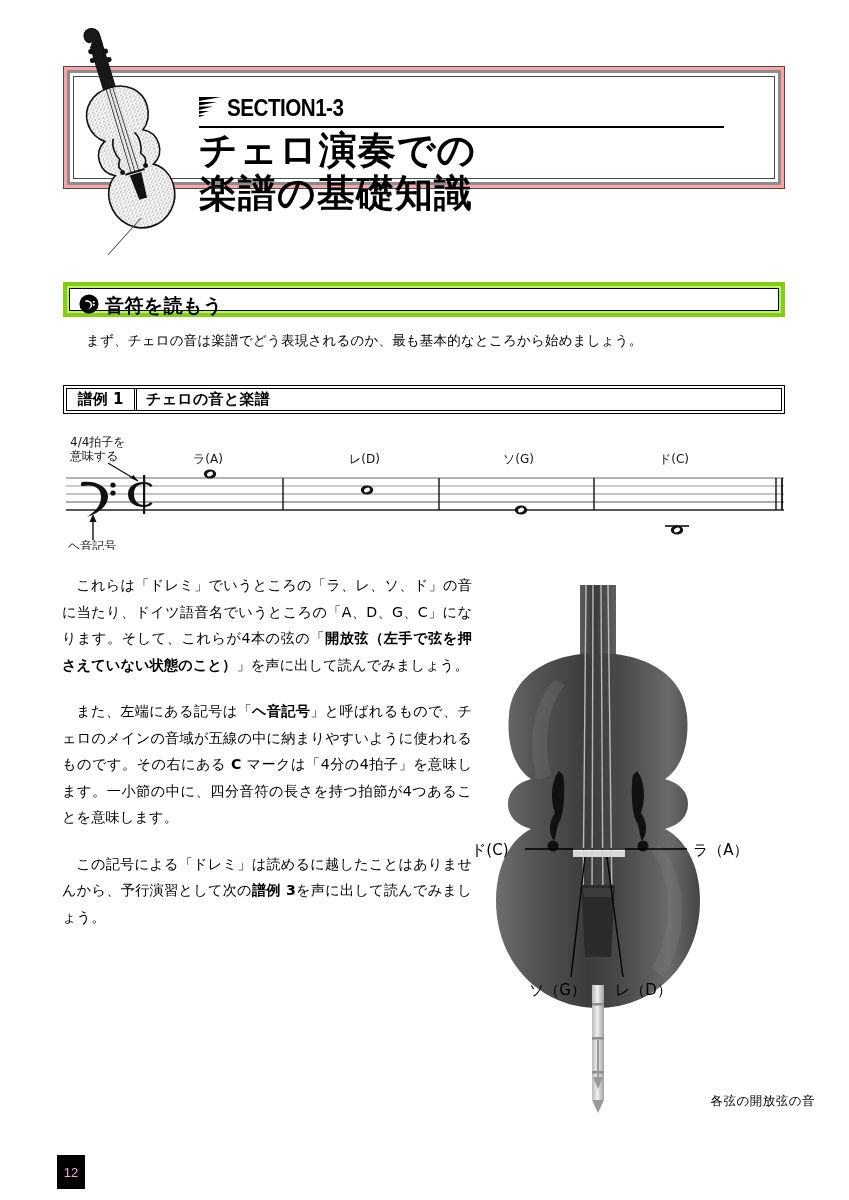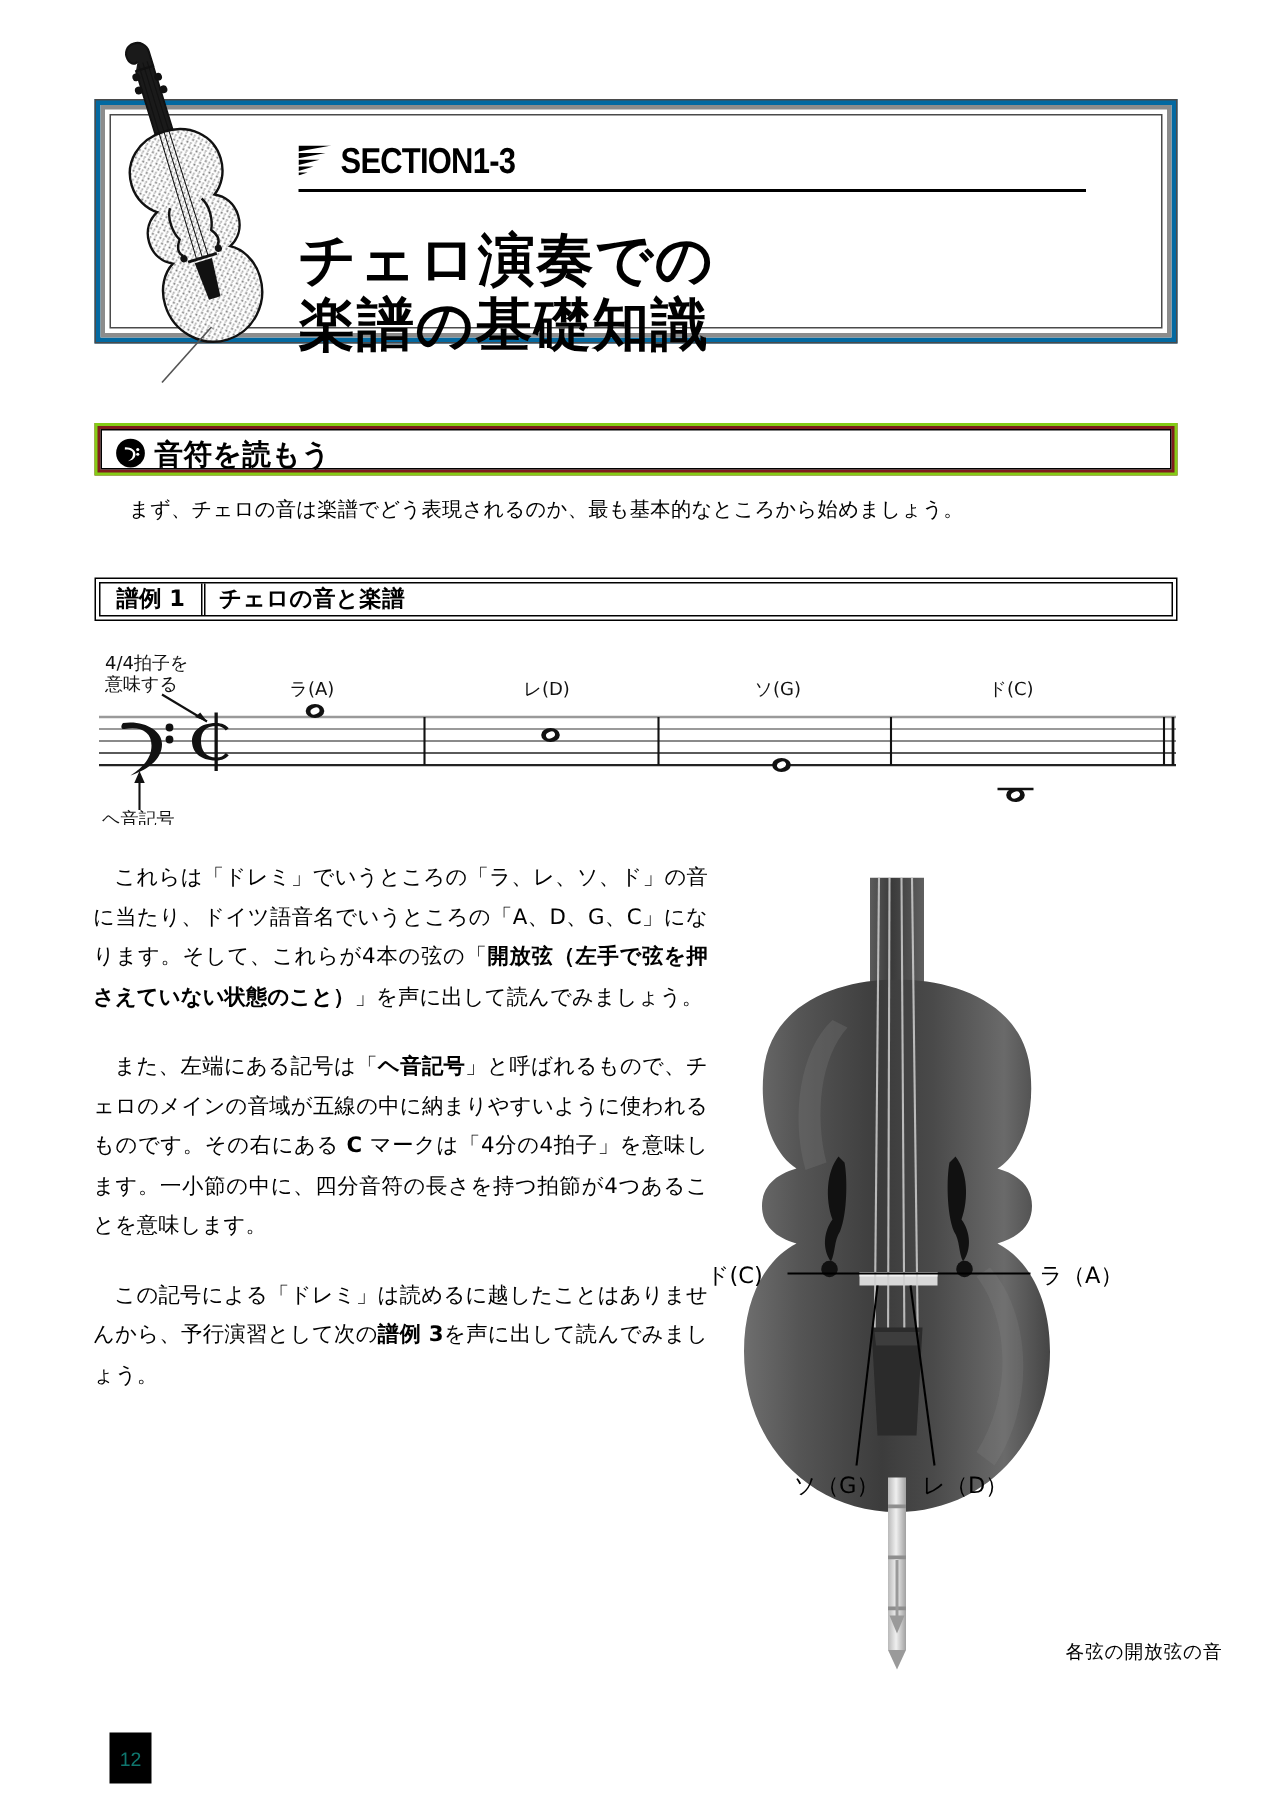--- a/index.html
+++ b/index.html
@@ -15,24 +15,24 @@
     color: #000;
     overflow: hidden;
   }
 
   
   #header-box {
     position: absolute;
     left: 63px;
     top: 66px;
     width: 722px;
-    height: 163px;
+    height: 123px;
     border: 1px solid #4a4a4a;
     box-sizing: border-box;
-    background: #0369a1;
+    background: #fca5a5;
     padding-left: 15px;
   }
   #header-box-inner {
     position: absolute;
     left: 3px;
     top: 3px;
     right: 3px;
     bottom: 3px;
     border: 3px solid #8c8c8c;
     box-sizing: border-box;
@@ -86,43 +86,42 @@
     position: absolute;
     left: 125px;
     top: 52px;
     width: 560px;
     font-weight: bold;
     font-size: 38px;
     line-height: 43px;
     letter-spacing: 1px;
     font-family: "DejaVu Sans", "Liberation Sans", sans-serif;
     white-space: pre-line;
-    margin-top: 23px;
   }
 
   
   #header-cello-art {
     position: absolute;
     left: 68px;
     top: 22px;
     width: 130px;
     height: 235px;
     pointer-events: none;
   }
 
   
   #subsection-bar {
     position: absolute;
     left: 63px;
     top: 282px;
     width: 722px;
     height: 35px;
-    border: 2px solid #84cc16;
-    box-sizing: border-box;
-    background: #7f1d1d;
+    border: 4px solid #84cc16;
+    box-sizing: border-box;
+    background: #bef264;
   }
   #subsection-bar-inner {
     position: absolute;
     left: 2px; top: 2px; right: 2px; bottom: 2px;
     border: 1px solid #000;
     box-sizing: border-box;
     background: #fff;
   }
   #subsection-clef {
     position: absolute;
@@ -251,27 +250,26 @@
   }
 
   
   #page-number {
     position: absolute;
     left: 57px;
     top: 1155px;
     width: 28px;
     height: 34px;
     background: #000;
-    color: #0f766e;
+    color: #f9a8d4;
     display: flex;
     align-items: center;
     justify-content: center;
     font-size: 13px;
     font-family: "Liberation Sans", sans-serif;
-    margin-left: 16px;
   }
 
   
   .staff-note-label {
     font-size: 12px;
     font-family: "DejaVu Sans", "Liberation Sans", sans-serif;
   }
 </style>
 </head>
 <body>

